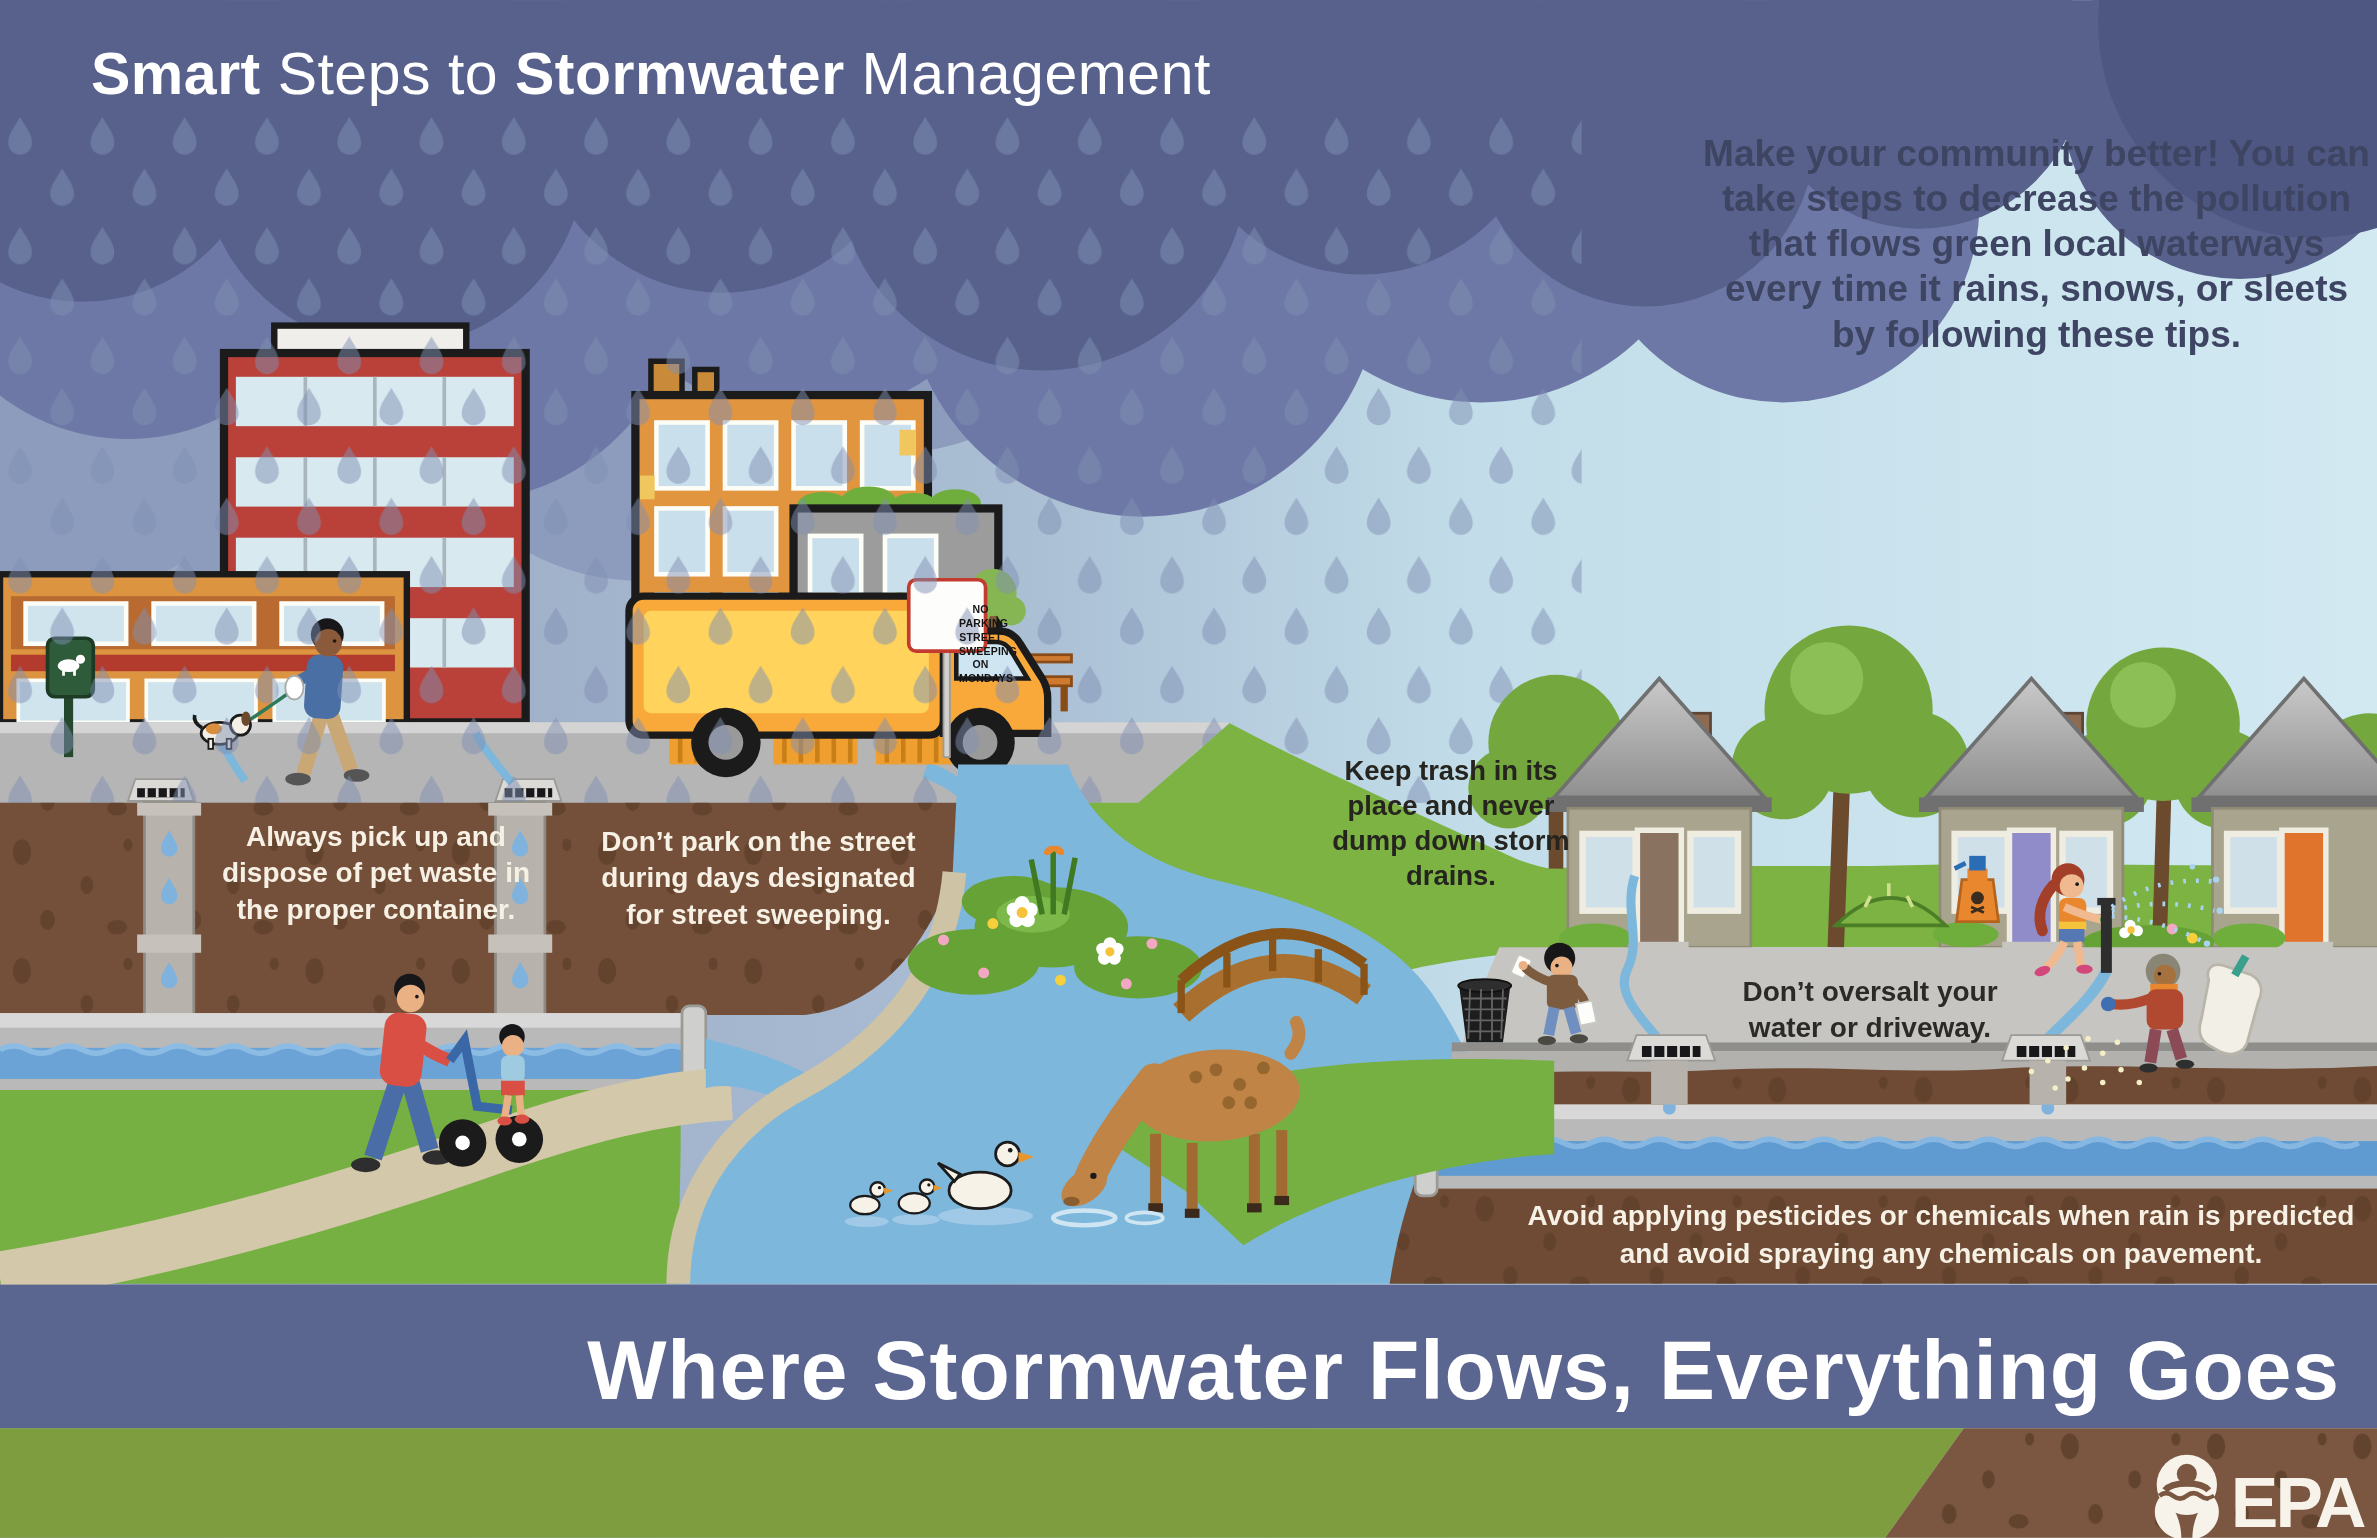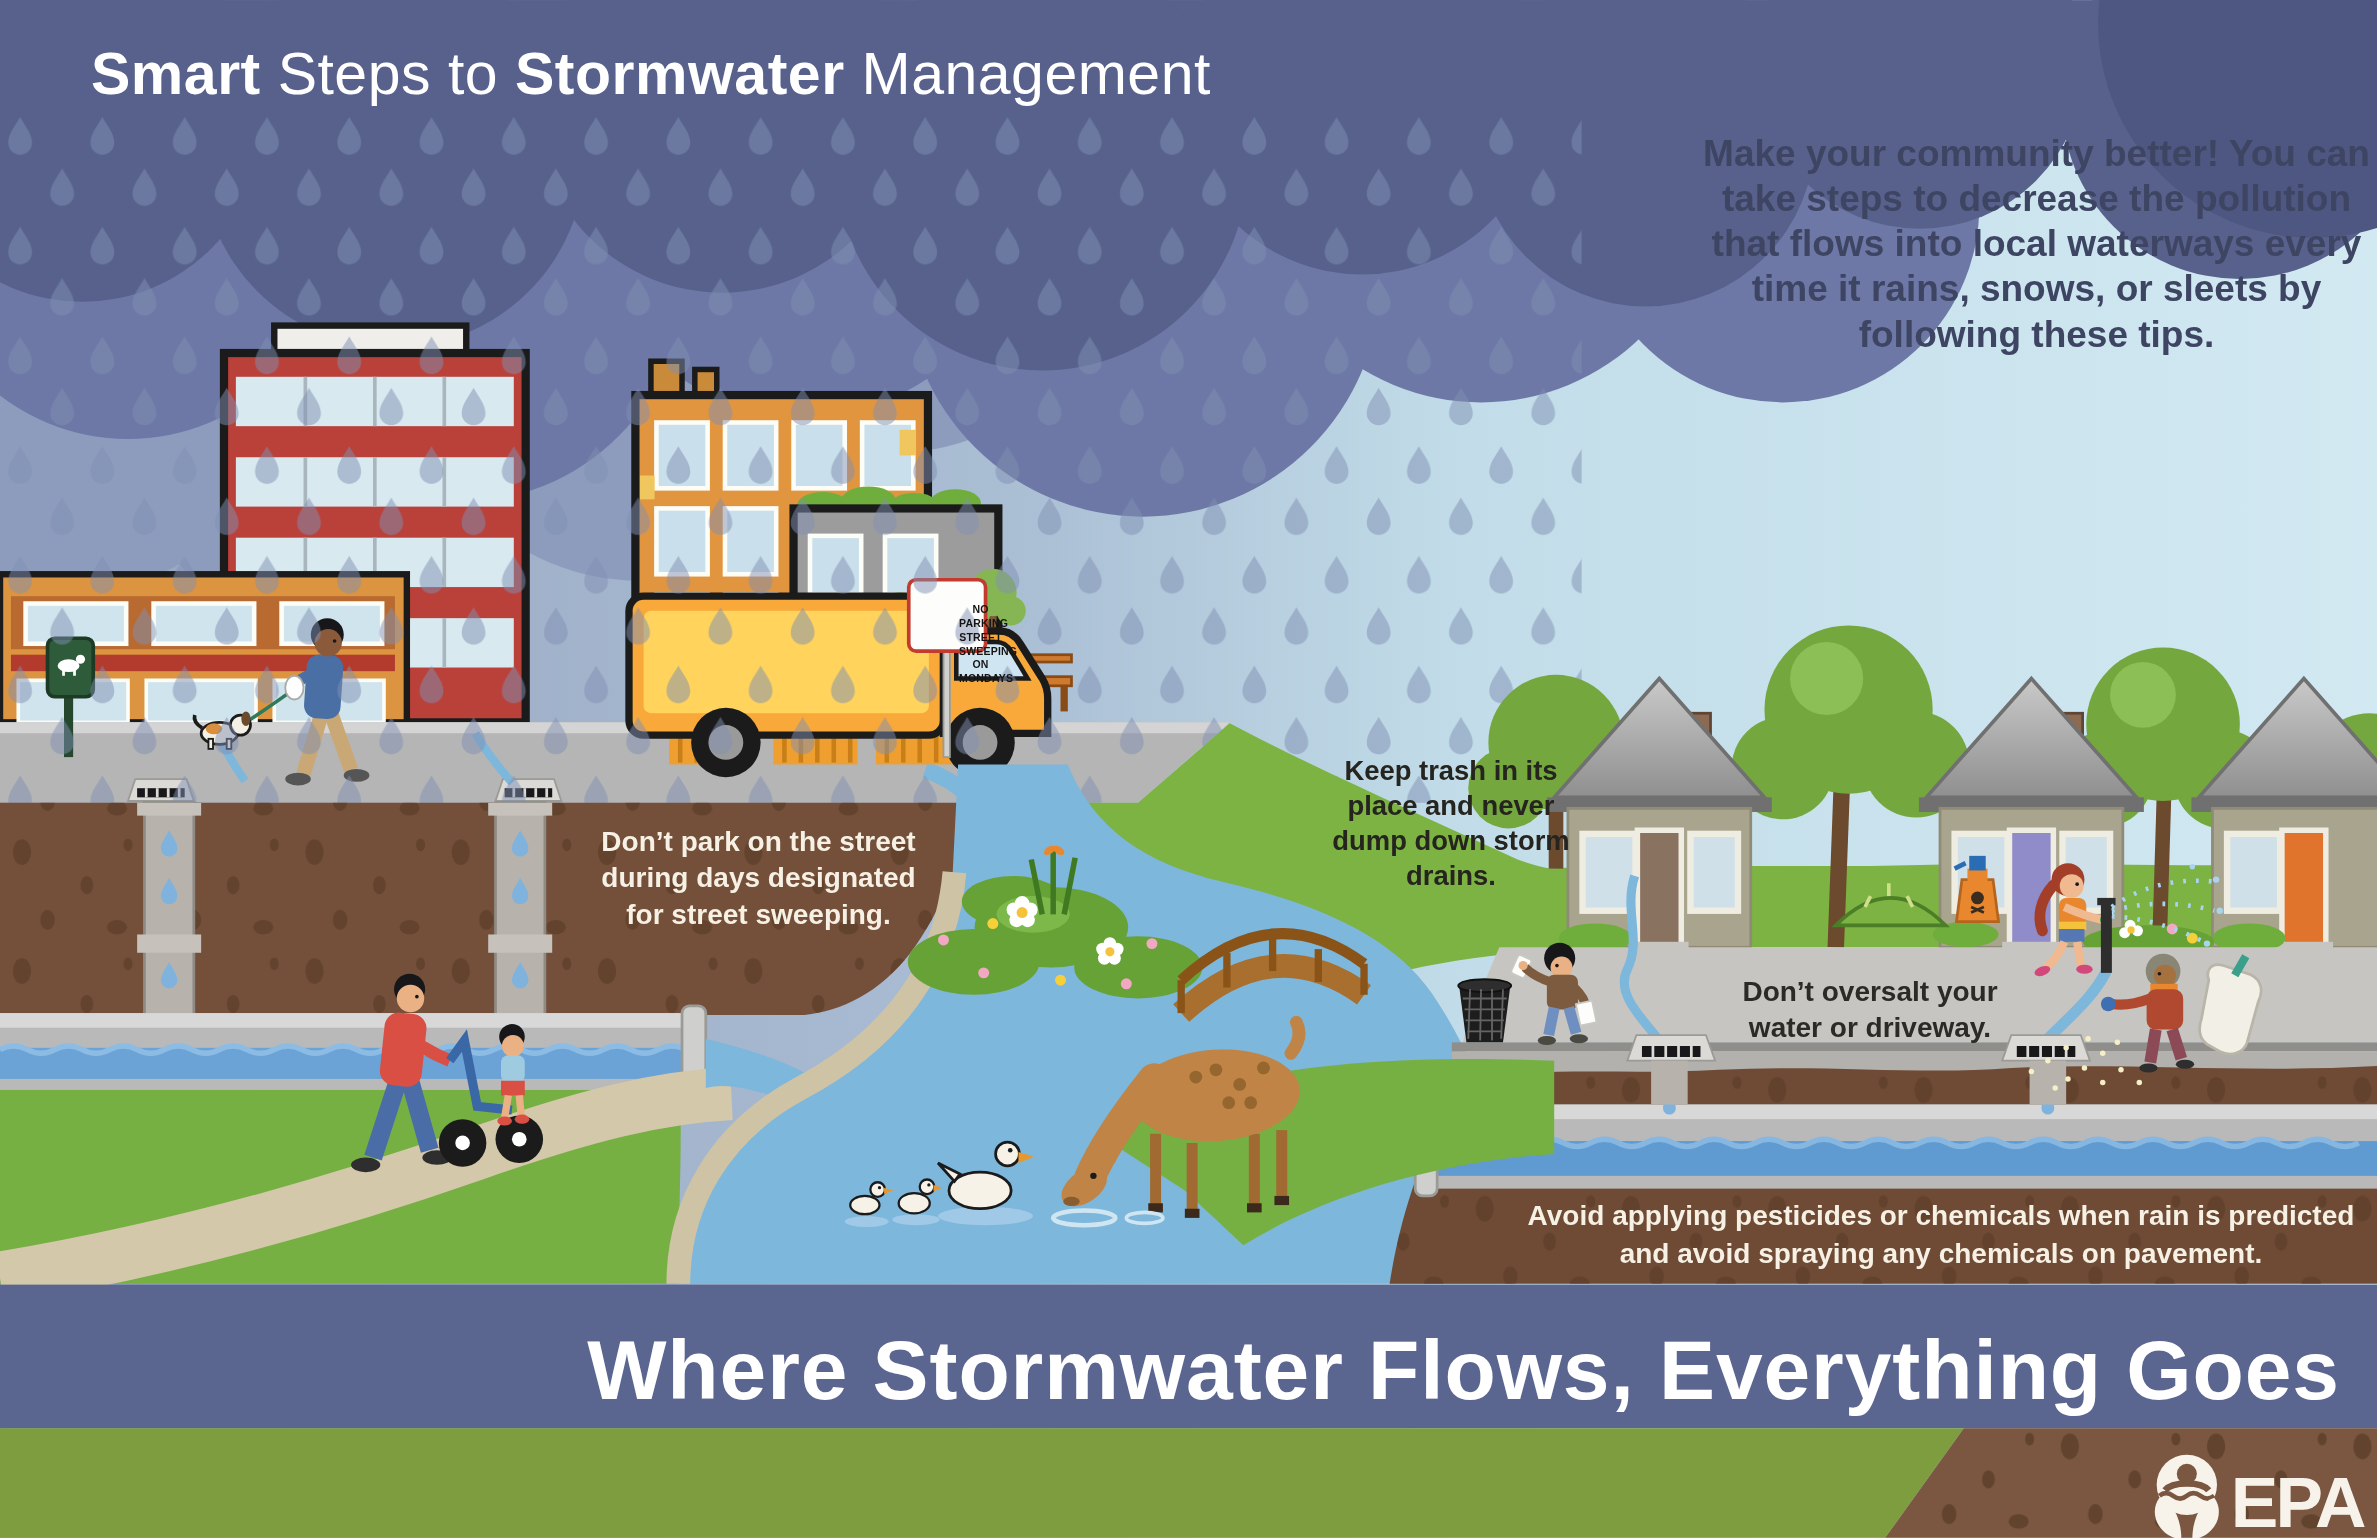--- a/index.html
+++ b/index.html
@@ -734,23 +734,24 @@
       <path d="M46,96 C72,92 82,66 70,50 C56,54 46,72 46,96 Z" fill="#f7f3ea"></path>
     </g>
     <text x="88" y="82" font-family="Liberation Sans, sans-serif" font-size="78" font-weight="800" fill="#f7f3ea" letter-spacing="-3">EPA</text>
   </g>
 </svg>
 
 <div id="title" class="txt">
   <span>Smart</span><span class="reg"> Steps to </span><span>Stormwater</span><span class="reg"> Management</span>
 </div>
 
-<div id="intro" class="txt">Make your community better! You can take steps to decrease the pollution that flows into local waterways every time it rains, snows, or sleets by following these tips.</div>
+<div id="intro" class="txt">Make your community better! You can take steps to decrease the pollution that flows green local waterways every time it rains, snows, or sleets by following these tips.</div>
 
 <div id="tip-trash" class="txt">Keep trash in its place and never dump down storm drains.</div>
+<div id="tip-pet" class="txt">Always pick up and dispose of pet waste in the proper container.</div>
 <div id="tip-sweep" class="txt">Don’t park on the street during days designated for street sweeping.</div>
 <div id="tip-oversalt" class="txt">Don’t oversalt your water or driveway.</div>
 <div id="tip-pesticides" class="txt">Avoid applying pesticides or chemicals when rain is predicted and avoid spraying any chemicals on pavement.</div>
 
 <div id="sign-text" class="txt">
   <span>NO</span>
   <span>PARKING</span>
   <span>STREET</span>
   <span>SWEEPING</span>
   <span>ON MONDAYS</span>

